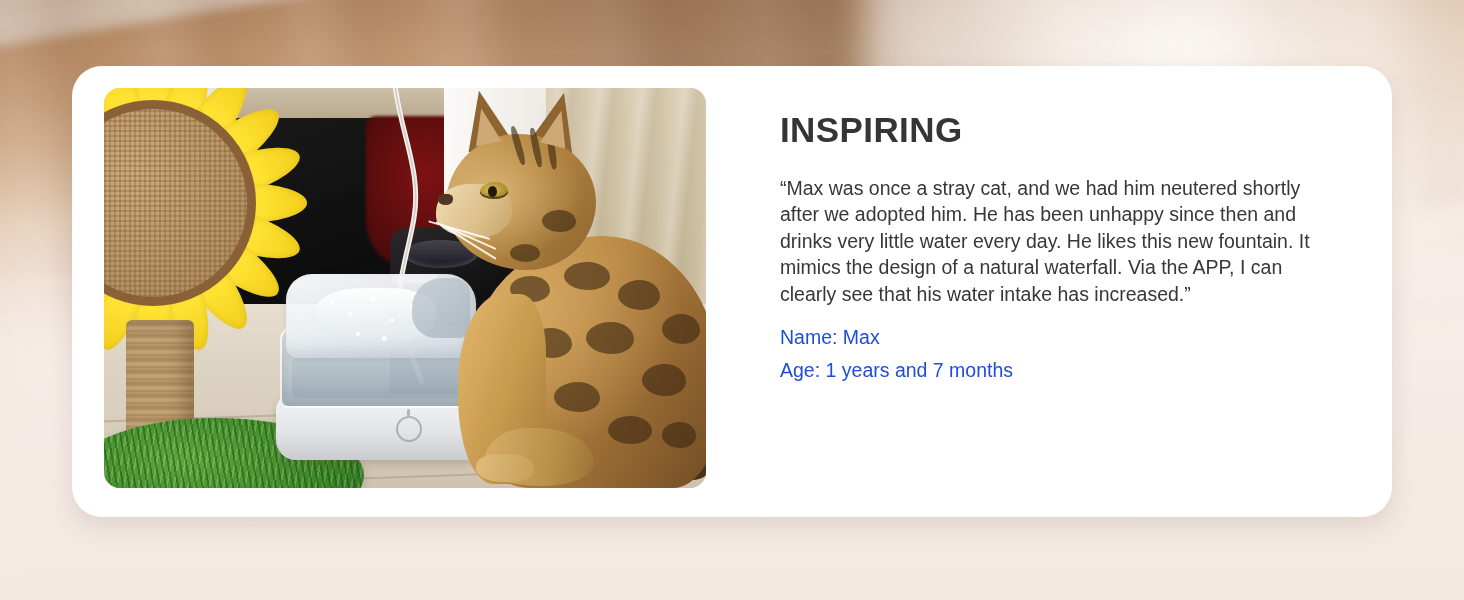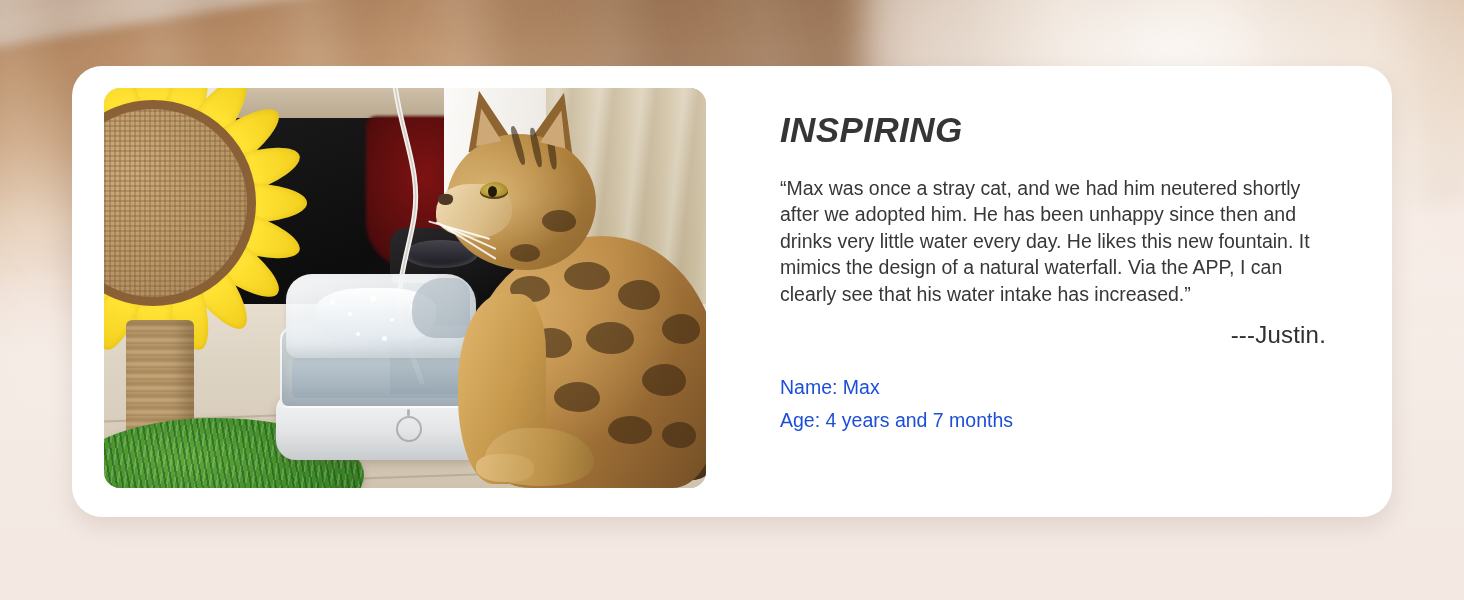--- a/index.html
+++ b/index.html
@@ -533,21 +533,20 @@
     padding: 46px 60px 0 74px;
     min-width: 0;
   }
   .heading {
     font-size: 35px;
     font-weight: bold;
     letter-spacing: 0.4px;
     color: #353535;
     line-height: 1.05;
     margin-bottom: 26px;
-    font-style: italic;
   }
   .quote {
     font-size: 19.5px;
     line-height: 26.5px;
     color: #373737;
     max-width: 546px;
     margin-bottom: 14px;
   }
   .attribution {
     font-size: 24px;
@@ -691,21 +690,20 @@
       </div>
 
     </div>
   </div>
 
   <div class="content">
     <div class="heading">INSPIRING</div>
 
     <div class="quote">“Max was once a stray cat, and we had him neutered shortly after we adopted him. He has been unhappy since then and drinks very little water every day. He likes this new fountain. It mimics the design of a natural waterfall. Via the APP, I can clearly see that his water intake has increased.”</div>
 
-    <div class="attribution">---Justin.</div>
 
     <div class="facts">
       <div class="fact">Name: Max</div>
-      <div class="fact">Age: 4 years and 7 months</div>
+      <div class="fact">Age: 1 years and 7 months</div>
     </div>
   </div>
 
 </div>
 
 </body></html>

